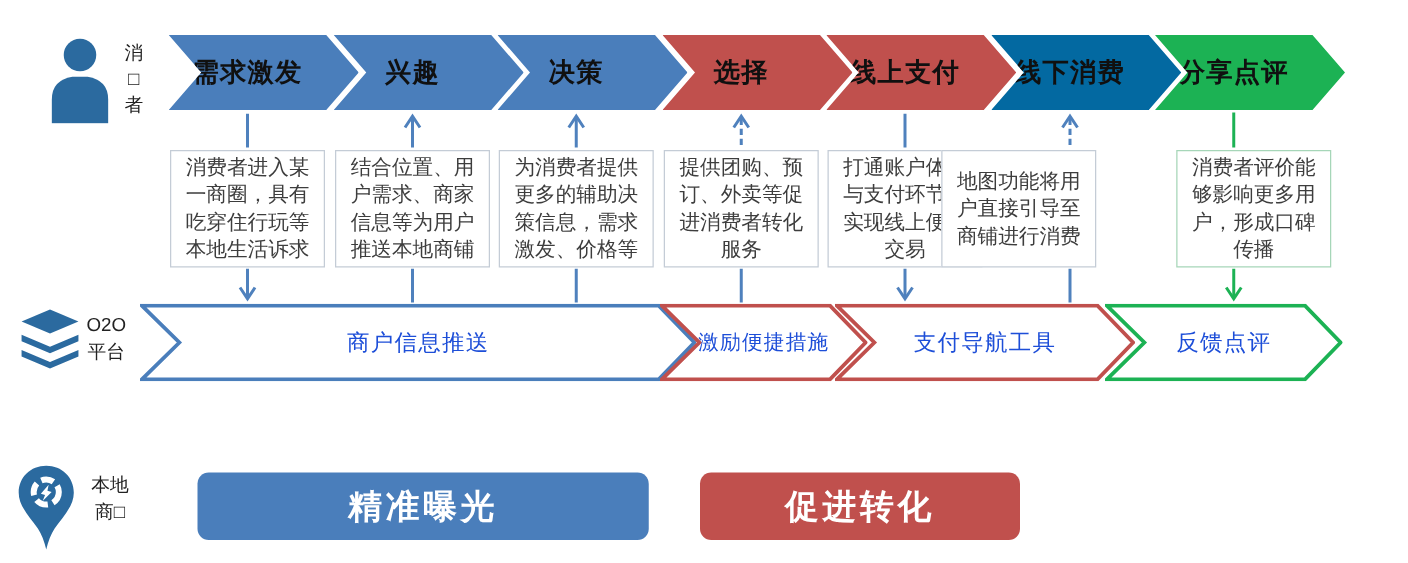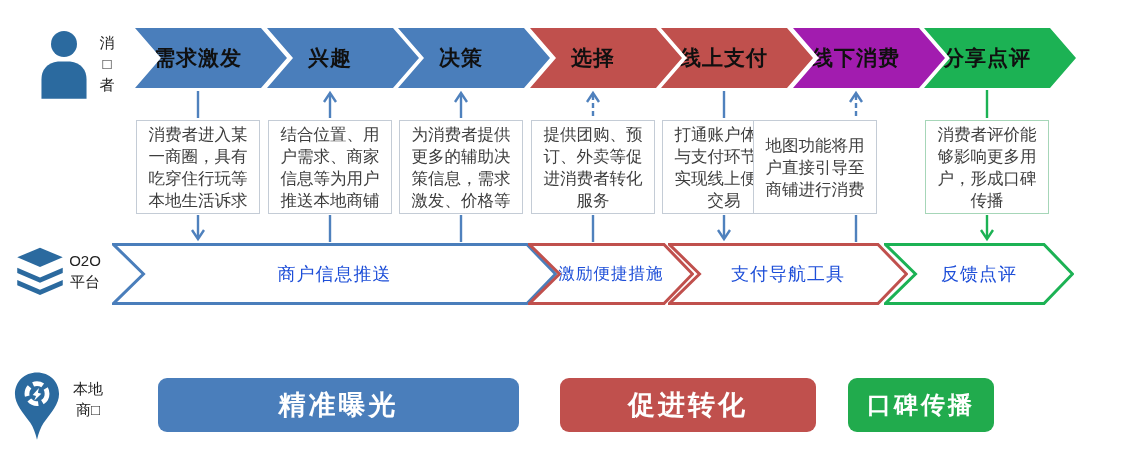--- a/index.html
+++ b/index.html
@@ -24,21 +24,21 @@
   
   .note{
     position:absolute;top:120px;height:94px;width:124px;box-sizing:border-box;
     background:#fff;border:1.5px solid #c4ccd6;
     display:flex;align-items:center;justify-content:center;
     padding:3px 5px;
   }
   .note span{
     display:block;text-align:center;font-size:16.5px;line-height:22px;color:#3d3d3d;
   }
-  .note.green-border{border-color:#a6d6b8;}
+  .note.green-border{border-color:#a6d6b8;margin-left:16px;}
   
   .pchev{position:absolute;top:243px;height:62px;}
   .pchev svg{position:absolute;left:0;top:0;}
   .pchev .plabel{
     position:absolute;left:0;top:0;width:100%;height:100%;
     display:flex;align-items:center;justify-content:center;
     padding-left:30px;padding-right:30px;box-sizing:border-box;
     font-size:18px;color:#1d4ed8;font-weight:500;letter-spacing:1px;
   }
   
@@ -92,21 +92,21 @@
     </div>
   <div class="stage" style="left: 398px; background-color: rgb(74, 126, 187);">
       <span>决策</span>
     </div>
   <div class="stage" style="left: 530px; background-color: rgb(192, 80, 77);">
       <span>选择</span>
     </div>
   <div class="stage" style="left: 661px; background-color: rgb(192, 80, 77);">
       <span>线上支付</span>
     </div>
-  <div class="stage" style="left: 793px; background-color: #a21caf;">
+  <div class="stage" style="left: 793px; background-color: #0369a1;">
       <span>线下消费</span>
     </div>
   <div class="stage" style="left: 924px; background-color: rgb(28, 178, 84);">
       <span>分享点评</span>
     </div>
 
   <div class="note" style="left:136px;">
       <span>消费者进入某一商圈，具有吃穿住行玩等本地生活诉求</span>
     </div>
   <div class="note" style="left:268px;">
@@ -196,17 +196,14 @@
     </svg>
     <div class="plabel">反馈点评</div>
   </div>
 
   <div class="bar big" style="left: 136px; width: 361px; background-color: rgb(74, 126, 187);">
       <span>精准曝光</span>
     </div>
   <div class="bar big" style="left: 538px; width: 256px; background-color: rgb(192, 80, 77);">
       <span>促进转化</span>
     </div>
-  <div class="bar small" style="left: 848px; width: 146px; background-color: rgb(33, 171, 77);">
-      <span>口碑传播</span>
-    </div>
 
 </div>
 
 </body></html>

